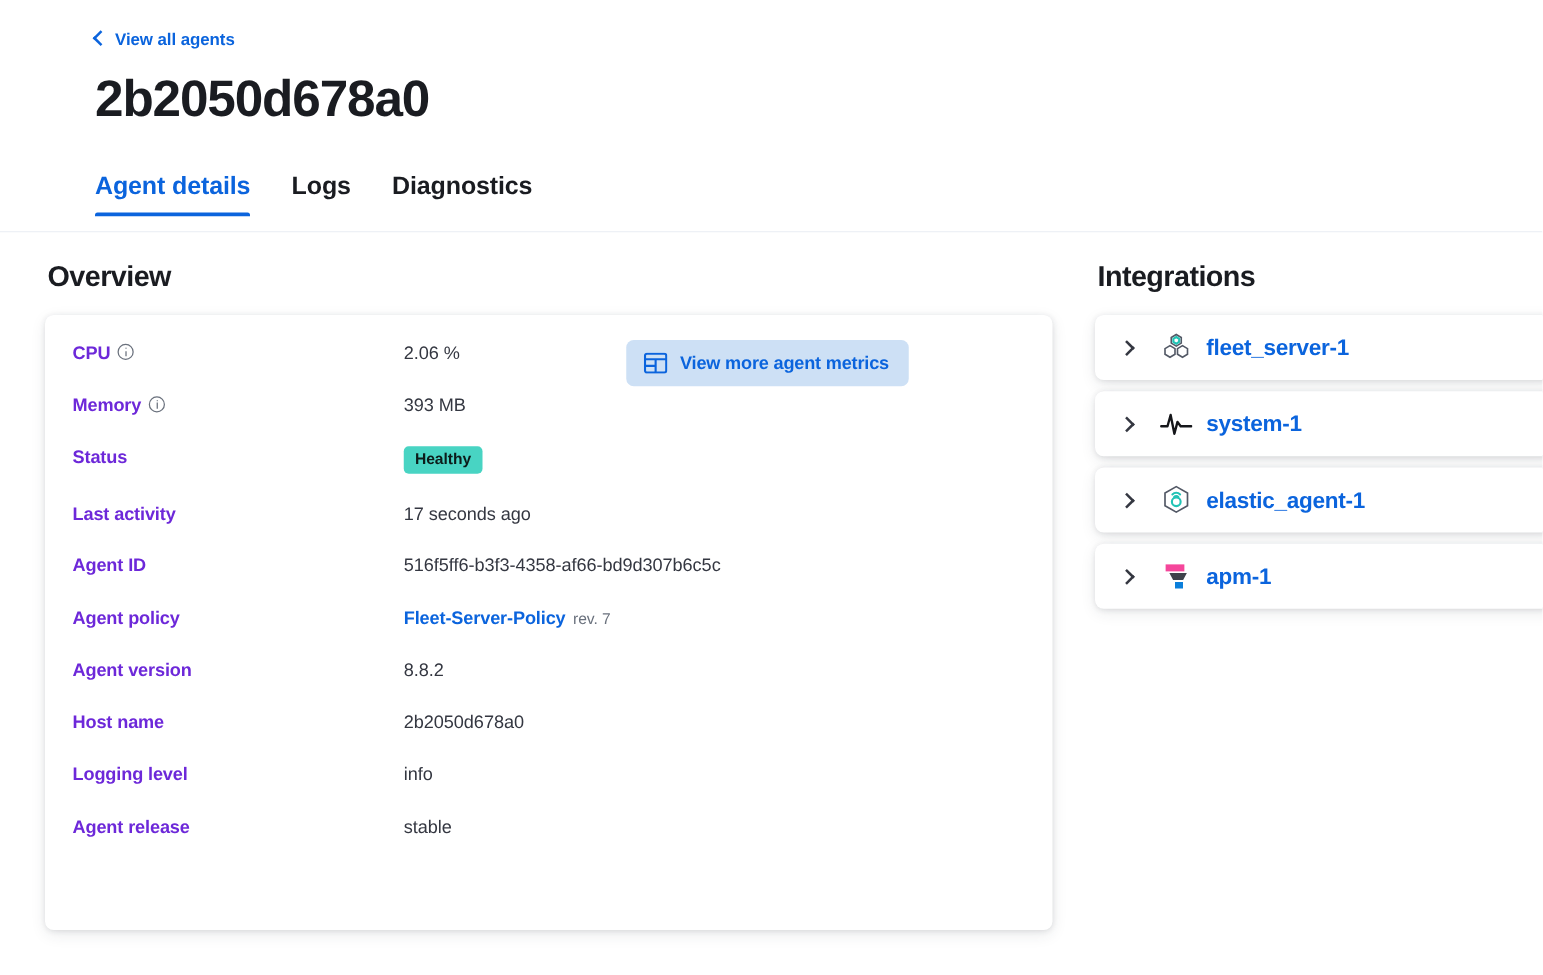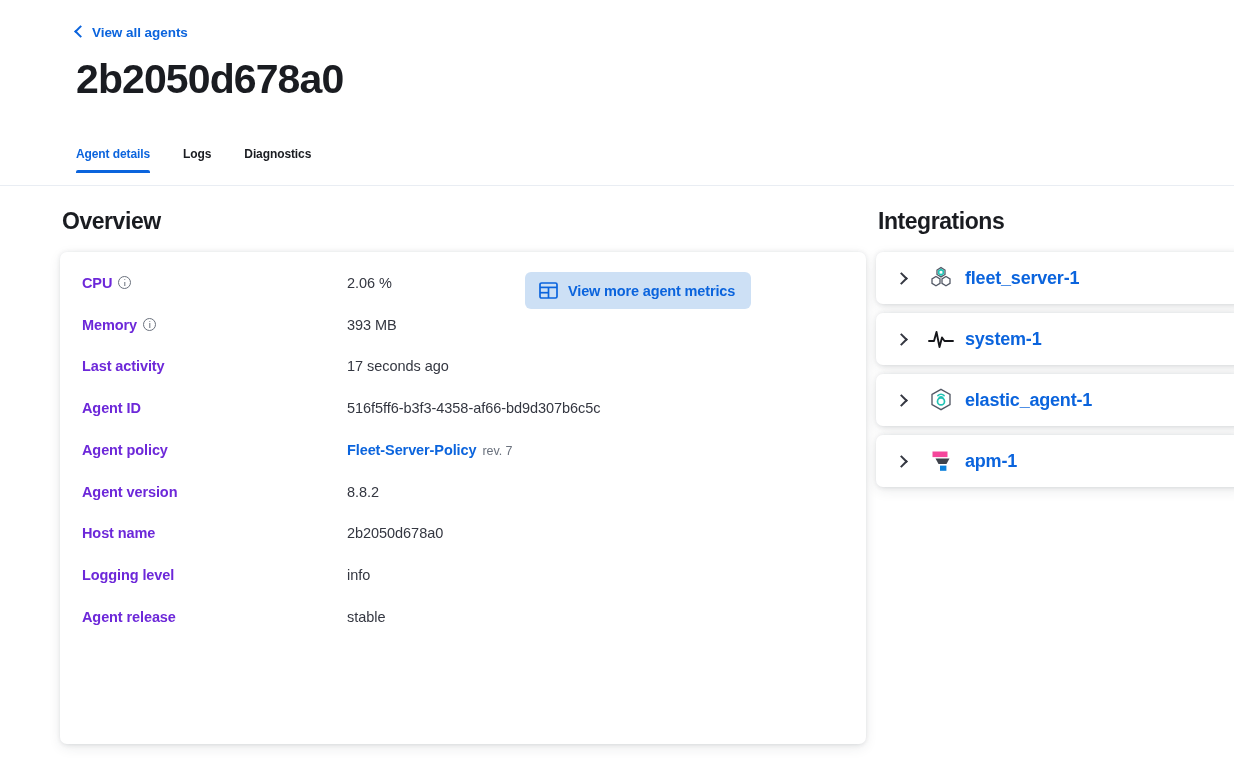--- a/index.html
+++ b/index.html
@@ -59,21 +59,21 @@
   }
 
   .tabs {
     margin-top: 25px;
     display: flex;
     gap: 33px;
     align-items: flex-end;
     height: 46px;
   }
   .tab {
-    font-size: 12px;
+    font-size: 20px;
     font-weight: 700;
     color: #1a1c21;
     padding-bottom: 12px;
     cursor: pointer;
     position: relative;
     letter-spacing: -0.1px;
   }
   .tab.active { color: #0b64dd; }
   .tab.active::after {
     content: "";
@@ -88,21 +88,21 @@
   .body-area {
     position: relative;
     display: flex;
     padding: 0;
     background: #ffffff;
     height: 594px;
   }
 
   .left-col {
     width: 840px;
-    padding-left: 60px;
+    padding-left: 36px;
     padding-top: 22px;
     flex: none;
   }
 
   .right-col {
     padding-left: 36px;
     padding-top: 22px;
     flex: 1;
   }
 
@@ -306,20 +306,26 @@
               </td>
               <td class="v">2.06 %</td>
             </tr>
             <tr>
               <td class="k">
                 <span>Memory</span><span class="info-icon"></span>
               </td>
               <td class="v">393 MB</td>
             </tr>
             <tr>
+              <td class="k">Status</td>
+              <td class="v">
+                <span class="badge">Healthy</span>
+              </td>
+            </tr>
+            <tr>
               <td class="k">Last activity</td>
               <td class="v">17 seconds ago</td>
             </tr>
             <tr>
               <td class="k">Agent ID</td>
               <td class="v">516f5ff6-b3f3-4358-af66-bd9d307b6c5c</td>
             </tr>
             <tr>
               <td class="k">Agent policy</td>
               <td class="v">

